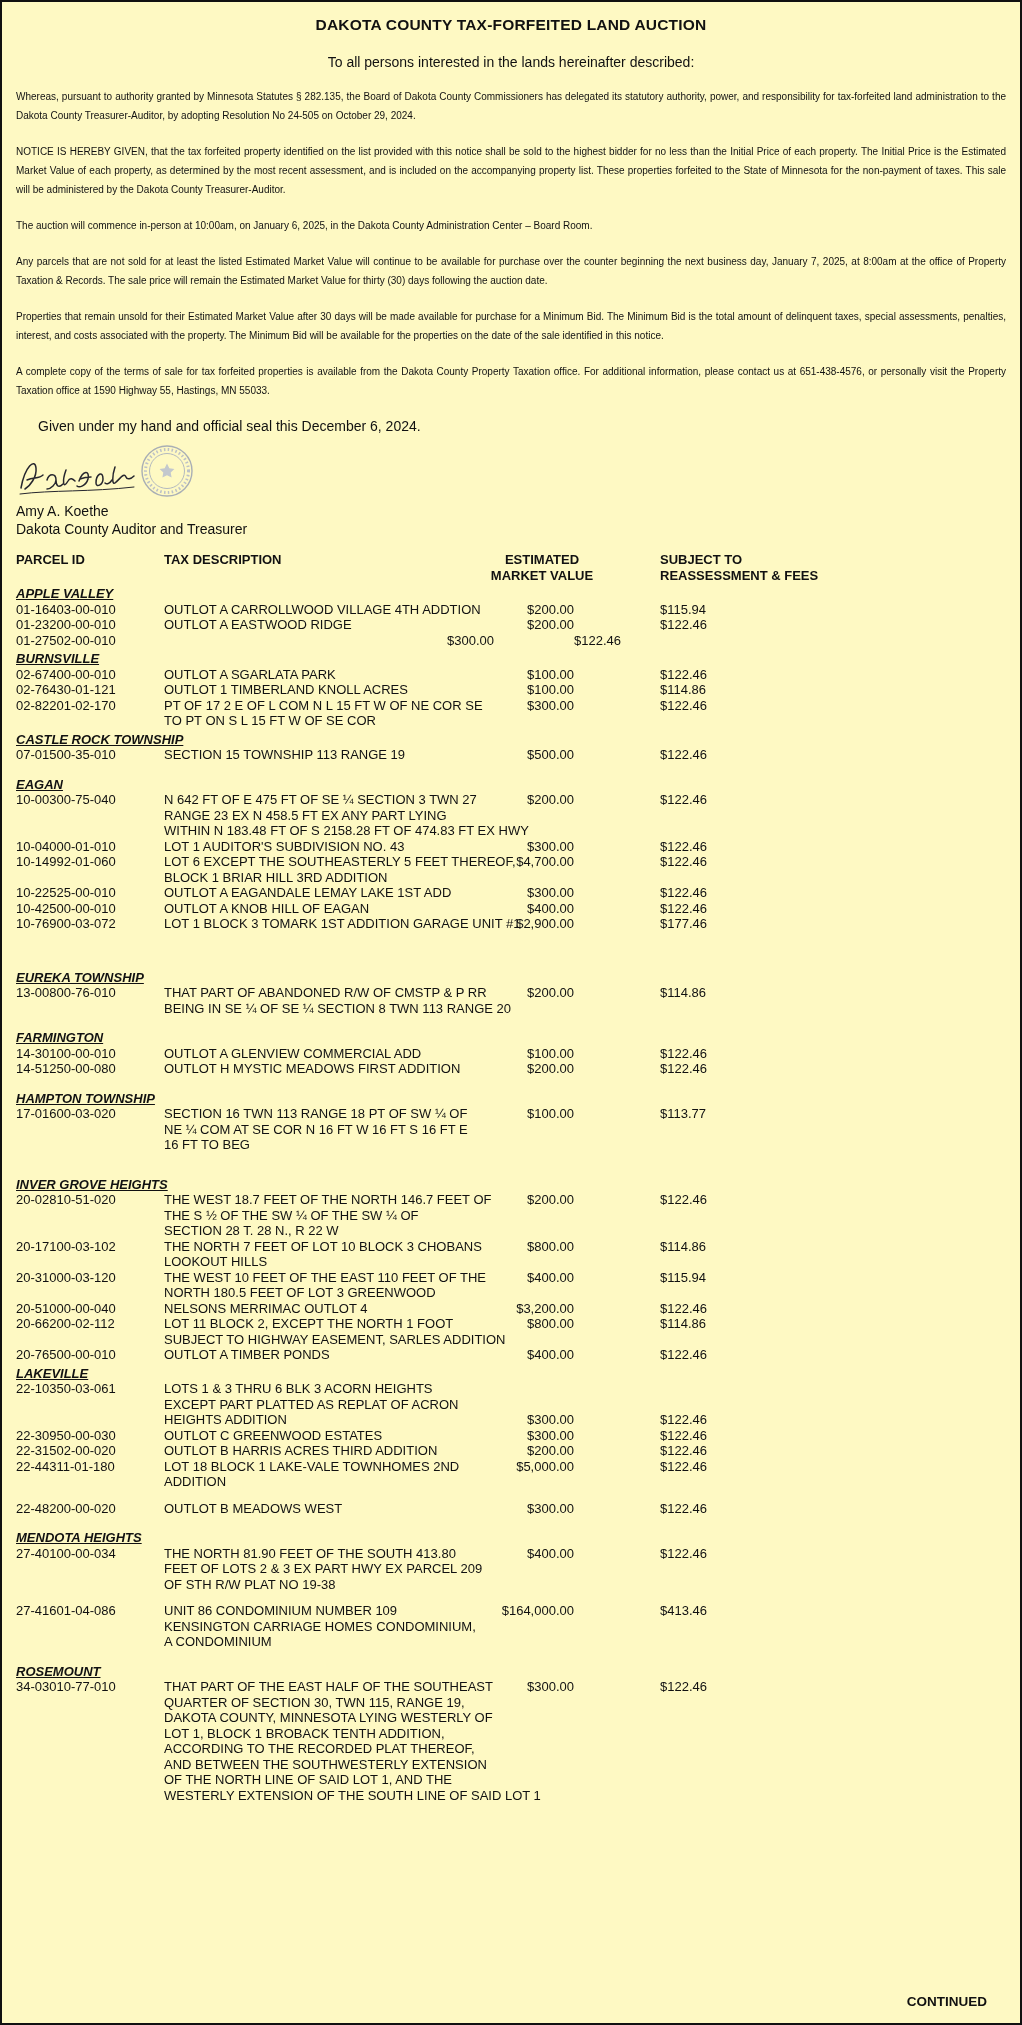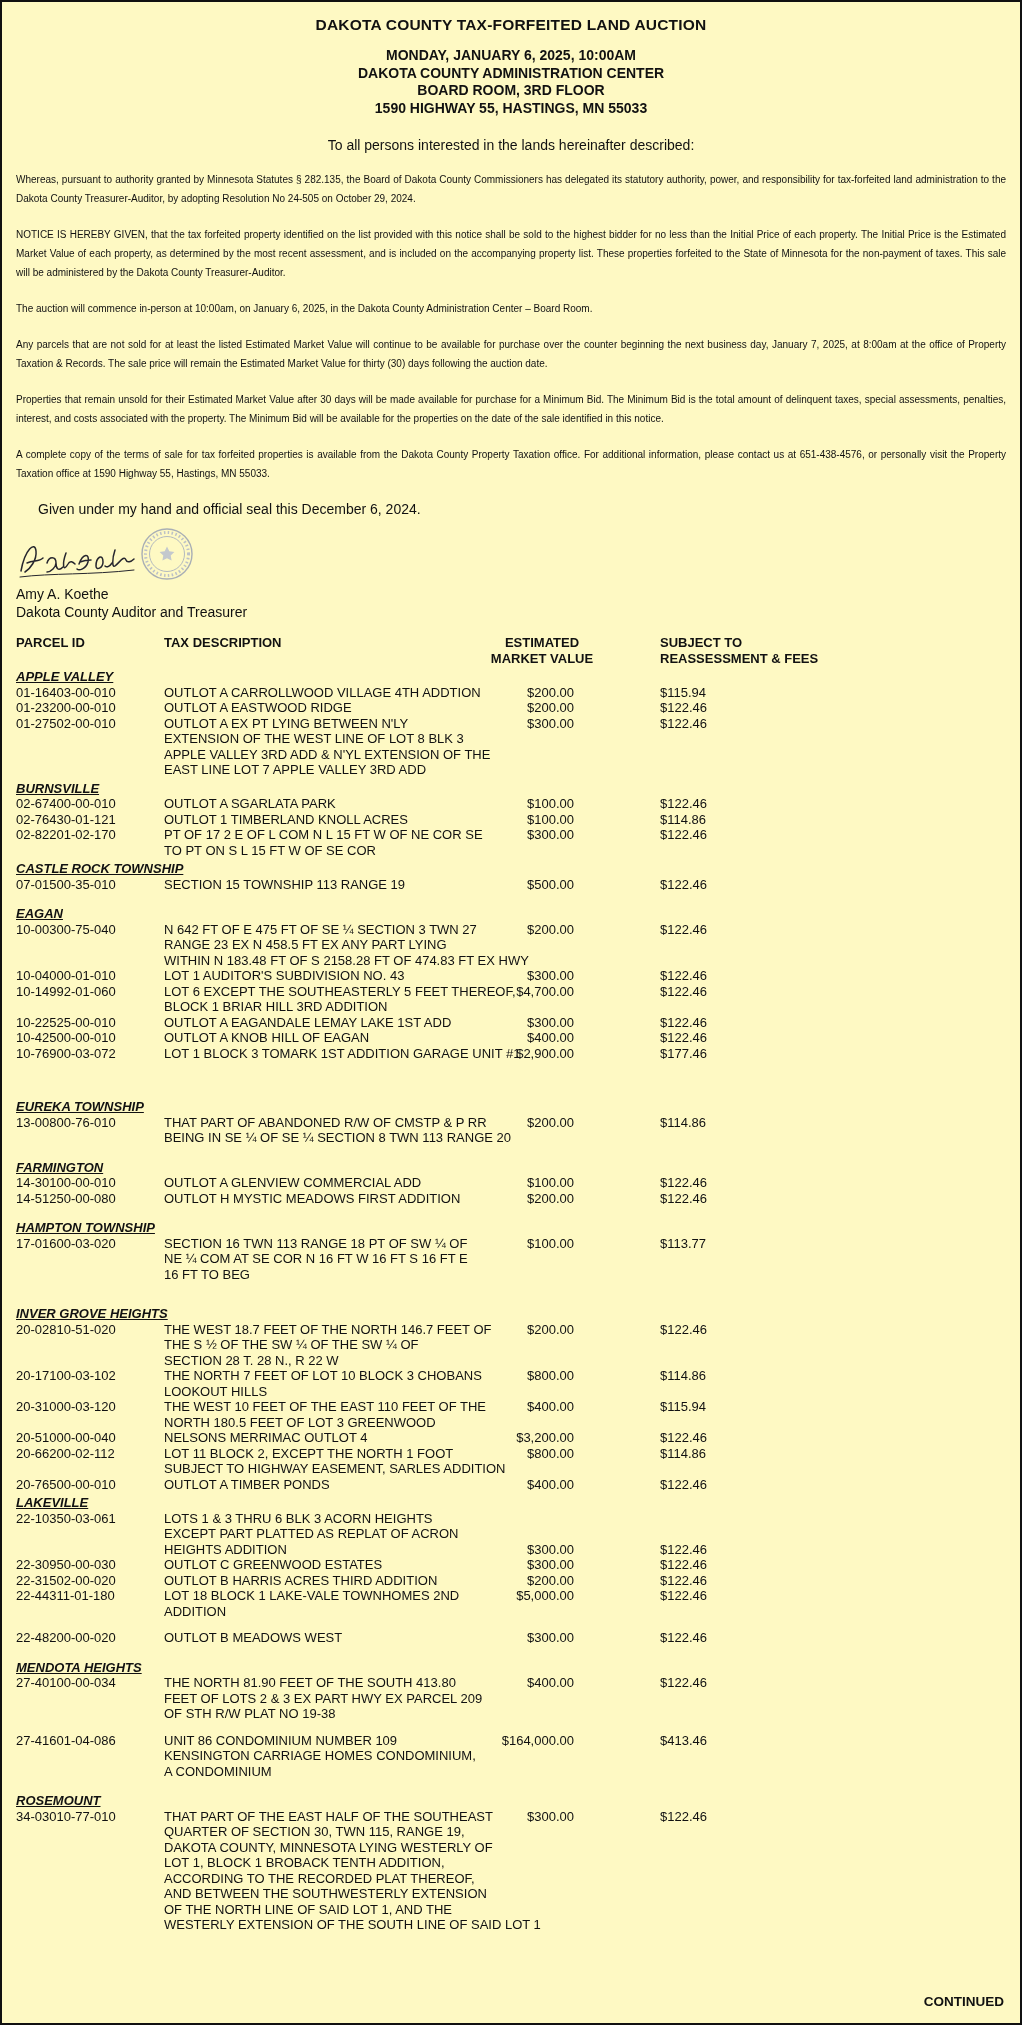--- a/index.html
+++ b/index.html
@@ -62,39 +62,33 @@
     display:grid;
     grid-template-columns:148px 330px 80px 86px 1fr;
     align-items:start;
   }
   .trow.rgap { margin-top:11px; }
   .c-desc { white-space:pre; }
   .c-value { text-align:right; }
   .bottom { align-self:end; }
   .continued {
     position:absolute;
-    right:16px;
+    right:33px;
     bottom:14px;
     font-weight:bold;
     font-size:13.5px;
   }
 </style>
 </head>
 <body>
 
 <div class="page">
 
   <div class="doc-title">DAKOTA COUNTY TAX-FORFEITED LAND AUCTION</div>
 
-  <div class="header-block">
-    <div>MONDAY, JANUARY 6, 2025, 10:00AM</div>
-    <div>DAKOTA COUNTY ADMINISTRATION CENTER</div>
-    <div>BOARD ROOM, 3RD FLOOR</div>
-    <div>1590 HIGHWAY 55, HASTINGS, MN  55033</div>
-  </div>
 
   <div class="salutation">To all persons interested in the lands hereinafter described:</div>
 
   <div class="para">Whereas, pursuant to authority granted by Minnesota Statutes § 282.135, the Board of Dakota County Commissioners has delegated its statutory authority, power, and responsibility for tax-forfeited land administration to the Dakota County Treasurer-Auditor, by adopting Resolution No 24-505 on October 29, 2024.</div>
   <div class="para">NOTICE IS HEREBY GIVEN, that the tax forfeited property identified on the list provided with this notice shall be sold to the highest bidder for no less than the Initial Price of each property. The Initial Price is the Estimated Market Value of each property, as determined by the most recent assessment, and is included on the accompanying property list. These properties forfeited to the State of Minnesota for the non-payment of taxes. This sale will be administered by the Dakota County Treasurer-Auditor.</div>
   <div class="para">The auction will commence in-person at 10:00am, on January 6, 2025, in the Dakota County Administration Center – Board Room.</div>
   <div class="para">Any parcels that are not sold for at least the listed Estimated Market Value will continue to be available for purchase over the counter beginning the next business day, January 7, 2025, at 8:00am at the office of Property Taxation &amp; Records. The sale price will remain the Estimated Market Value for thirty (30) days following the auction date.</div>
   <div class="para">Properties that remain unsold for their Estimated Market Value after 30 days will be made available for purchase for a Minimum Bid. The Minimum Bid is the total amount of delinquent taxes, special assessments, penalties, interest, and costs associated with the property. The Minimum Bid will be available for the properties on the date of the sale identified in this notice.</div>
   <div class="para">A complete copy of the terms of sale for tax forfeited properties is available from the Dakota County Property Taxation office. For additional information, please contact us at 651-438-4576, or personally visit the Property Taxation office at 1590 Highway 55, Hastings, MN 55033.</div>
 
@@ -144,24 +138,20 @@
         </div>
         <div class="trow">
           <div class="c-parcel">01-23200-00-010</div>
           <div class="c-desc">OUTLOT A EASTWOOD RIDGE</div>
           <div class="c-value">$200.00</div>
           <div class="c-spacer"></div>
           <div class="c-fees">$122.46</div>
         </div>
         <div class="trow">
           <div class="c-parcel">01-27502-00-010</div>
-          <div class="c-desc">OUTLOT A EX PT LYING BETWEEN N'LY
-EXTENSION OF THE WEST LINE OF LOT 8 BLK 3
-APPLE VALLEY 3RD ADD &amp; N'YL EXTENSION OF THE
-EAST LINE LOT 7 APPLE VALLEY 3RD ADD</div>
           <div class="c-value">$300.00</div>
           <div class="c-spacer"></div>
           <div class="c-fees">$122.46</div>
         </div>
         <div class="section-name">BURNSVILLE</div>
         <div class="trow">
           <div class="c-parcel">02-67400-00-010</div>
           <div class="c-desc">OUTLOT A SGARLATA PARK</div>
           <div class="c-value">$100.00</div>
           <div class="c-spacer"></div>

